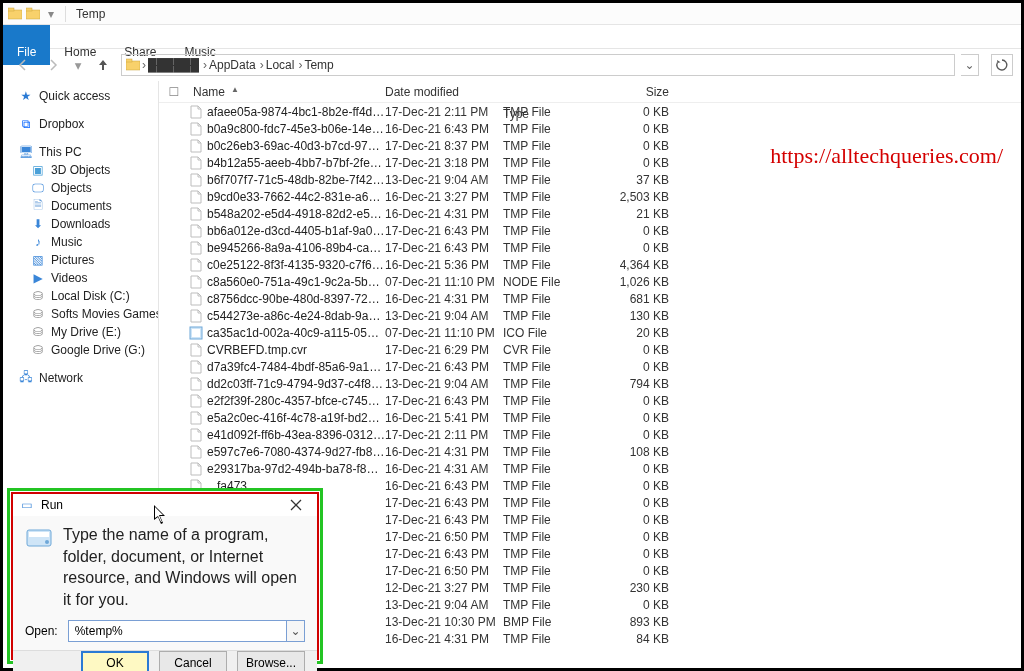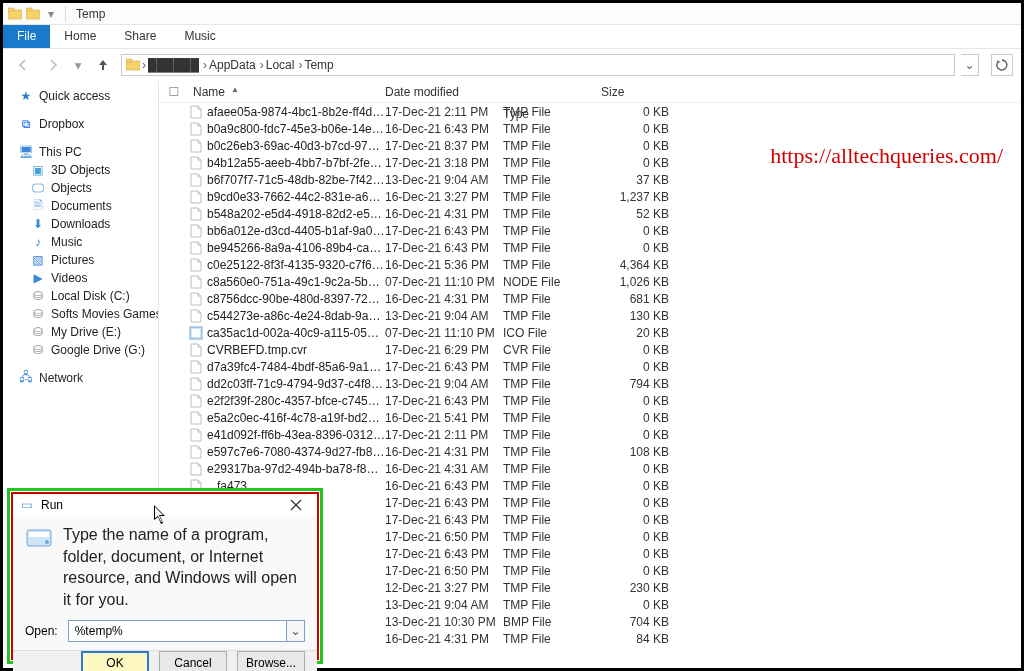--- a/index.html
+++ b/index.html
@@ -5,21 +5,21 @@
   * { box-sizing: border-box; margin: 0; padding: 0; }
   html, body { width: 1024px; height: 671px; overflow: hidden; font-family: "Segoe UI", Tahoma, sans-serif; font-size: 12px; color: #000; background: #fff; }
   .frame { width: 1024px; height: 671px; border: 3px solid #000; position: relative; background: #fff; }
   
   .titlebar { height: 22px; display: flex; align-items: center; background: #fcfcfc; border-bottom: 1px solid #e5e5e5; padding-left: 4px; gap: 2px; font-size: 12px; }
   .qat-icon { width: 16px; height: 16px; display: inline-flex; align-items: center; justify-content: center; color: #555; }
   .titlebar .sep { width: 1px; height: 16px; background: #ddd; margin: 0 4px; }
   .titlebar .title { margin-left: 4px; color: #333; }
   
   .ribbon-tabs { height: 24px; display: flex; align-items: stretch; border-bottom: 1px solid #e5e5e5; font-size: 12px; }
-  .ribbon-tabs .tab { padding: 4px 14px; color: #333; cursor: default; }
+  .ribbon-tabs .tab { padding: 20px 14px; color: #333; cursor: default; }
   .ribbon-tabs .tab.file { background: #1979ca; color: #fff; }
   
   .addressbar { height: 32px; display: flex; align-items: center; gap: 6px; padding: 4px 8px; background: #fff; }
   .nav-btn { width: 24px; height: 24px; border: none; background: transparent; color: #999; display: inline-flex; align-items: center; justify-content: center; }
   .crumbs { flex: 1; height: 22px; border: 1px solid #ccc; display: flex; align-items: center; padding: 0 4px; gap: 2px; font-size: 12px; }
   .crumbs .pc-icon { color: #3a86d8; }
   .crumbs .seg { display: inline-flex; align-items: center; gap: 4px; color: #333; }
   .crumbs .chev { color: #666; }
   .drop-btn { width: 18px; height: 22px; border: 1px solid #ccc; border-left: none; display: flex; align-items: center; justify-content: center; color: #666; }
   .refresh-btn { width: 22px; height: 22px; border: 1px solid #ccc; display: flex; align-items: center; justify-content: center; margin-left: 6px; }
@@ -29,21 +29,21 @@
   .nav-group { margin-bottom: 10px; }
   .nav-item { display: flex; align-items: center; gap: 6px; padding: 2px 8px 2px 16px; font-size: 12px; color: #222; white-space: nowrap; width: 100%; overflow: hidden; }
   .nav-item.child { padding-left: 28px; }
   .nav-icon { width: 14px; height: 14px; display: inline-flex; align-items: center; justify-content: center; flex-shrink: 0; }
   .main { flex: 1; display: flex; flex-direction: column; overflow: hidden; }
   .colheaders { display: flex; align-items: center; height: 22px; border-bottom: 1px solid #eee; font-size: 12px; color: #333; }
   .colheaders .chk { width: 30px; text-align: center; color: #888; }
   .col-name { width: 196px; padding-left: 4px; display: flex; align-items: flex-start; gap: 6px; }
   .col-date { width: 118px; }
   .col-type { width: 98px; margin-top: 44px; }
-  .col-size { width: 78px; text-align: left; padding-right: 10px; }
+  .col-size { width: 78px; text-align: right; padding-right: 10px; }
   .sort-ind { font-size: 8px; color: #666; }
   .filelist { flex: 1; overflow: hidden; }
   .row { display: flex; align-items: center; height: 17px; font-size: 12px; color: #222; }
   .row .chk { width: 30px; }
   .row .fname { width: 196px; display: flex; align-items: center; gap: 4px; overflow: hidden; white-space: nowrap; }
   .row .fname .icon { width: 14px; height: 14px; flex-shrink: 0; display: inline-flex; align-items: center; justify-content: center; }
   .row .fname .text { overflow: hidden; text-overflow: ellipsis; }
   .row .fdate { width: 118px; color: #333; }
   .row .ftype { width: 98px; color: #333; }
   .row .fsize { width: 78px; text-align: right; padding-right: 10px; color: #333; }
@@ -320,36 +320,36 @@
               <span class="icon">
                 <svg width="14" height="14" viewBox="0 0 14 14">
                   <path class="blank-file" d="M2 1 H9 L12 4 V13 H2 Z"></path>
                   <path d="M9 1 V4 H12" fill="none" stroke="#bdbdbd"></path>
                 </svg>
               </span>
               <span class="text">b9cd0e33-7662-44c2-831e-a6ee3fafb...</span>
             </div>
             <div class="fdate">16-Dec-21 3:27 PM</div>
             <div class="ftype">TMP File</div>
-            <div class="fsize">1,237 KB</div>
+            <div class="fsize">2,503 KB</div>
           </div>
           <div class="row">
             <div class="chk"></div>
             <div class="fname">
               <span class="icon">
                 <svg width="14" height="14" viewBox="0 0 14 14">
                   <path class="blank-file" d="M2 1 H9 L12 4 V13 H2 Z"></path>
                   <path d="M9 1 V4 H12" fill="none" stroke="#bdbdbd"></path>
                 </svg>
               </span>
               <span class="text">b548a202-e5d4-4918-82d2-e5233713...</span>
             </div>
             <div class="fdate">16-Dec-21 4:31 PM</div>
             <div class="ftype">TMP File</div>
-            <div class="fsize">52 KB</div>
+            <div class="fsize">21 KB</div>
           </div>
           <div class="row">
             <div class="chk"></div>
             <div class="fname">
               <span class="icon">
                 <svg width="14" height="14" viewBox="0 0 14 14">
                   <path class="blank-file" d="M2 1 H9 L12 4 V13 H2 Z"></path>
                   <path d="M9 1 V4 H12" fill="none" stroke="#bdbdbd"></path>
                 </svg>
               </span>
@@ -695,21 +695,21 @@
               <span class="icon">
                 <svg width="14" height="14" viewBox="0 0 14 14">
                   <rect x="1" y="1" width="12" height="12" fill="#fff" stroke="#bdbdbd"></rect>
                   <polygon points="2,11 6,6 9,9 12,5 12,12 2,12" fill="#6fc06f"></polygon>
                 </svg>
               </span>
               <span class="text"></span>
             </div>
             <div class="fdate">13-Dec-21 10:30 PM</div>
             <div class="ftype">BMP File</div>
-            <div class="fsize">704 KB</div>
+            <div class="fsize">893 KB</div>
           </div>
           <div class="row">
             <div class="chk"></div>
             <div class="fname">
               <span class="icon">
                 <svg width="14" height="14" viewBox="0 0 14 14">
                   <path class="blank-file" d="M2 1 H9 L12 4 V13 H2 Z"></path>
                   <path d="M9 1 V4 H12" fill="none" stroke="#bdbdbd"></path>
                 </svg>
               </span>

